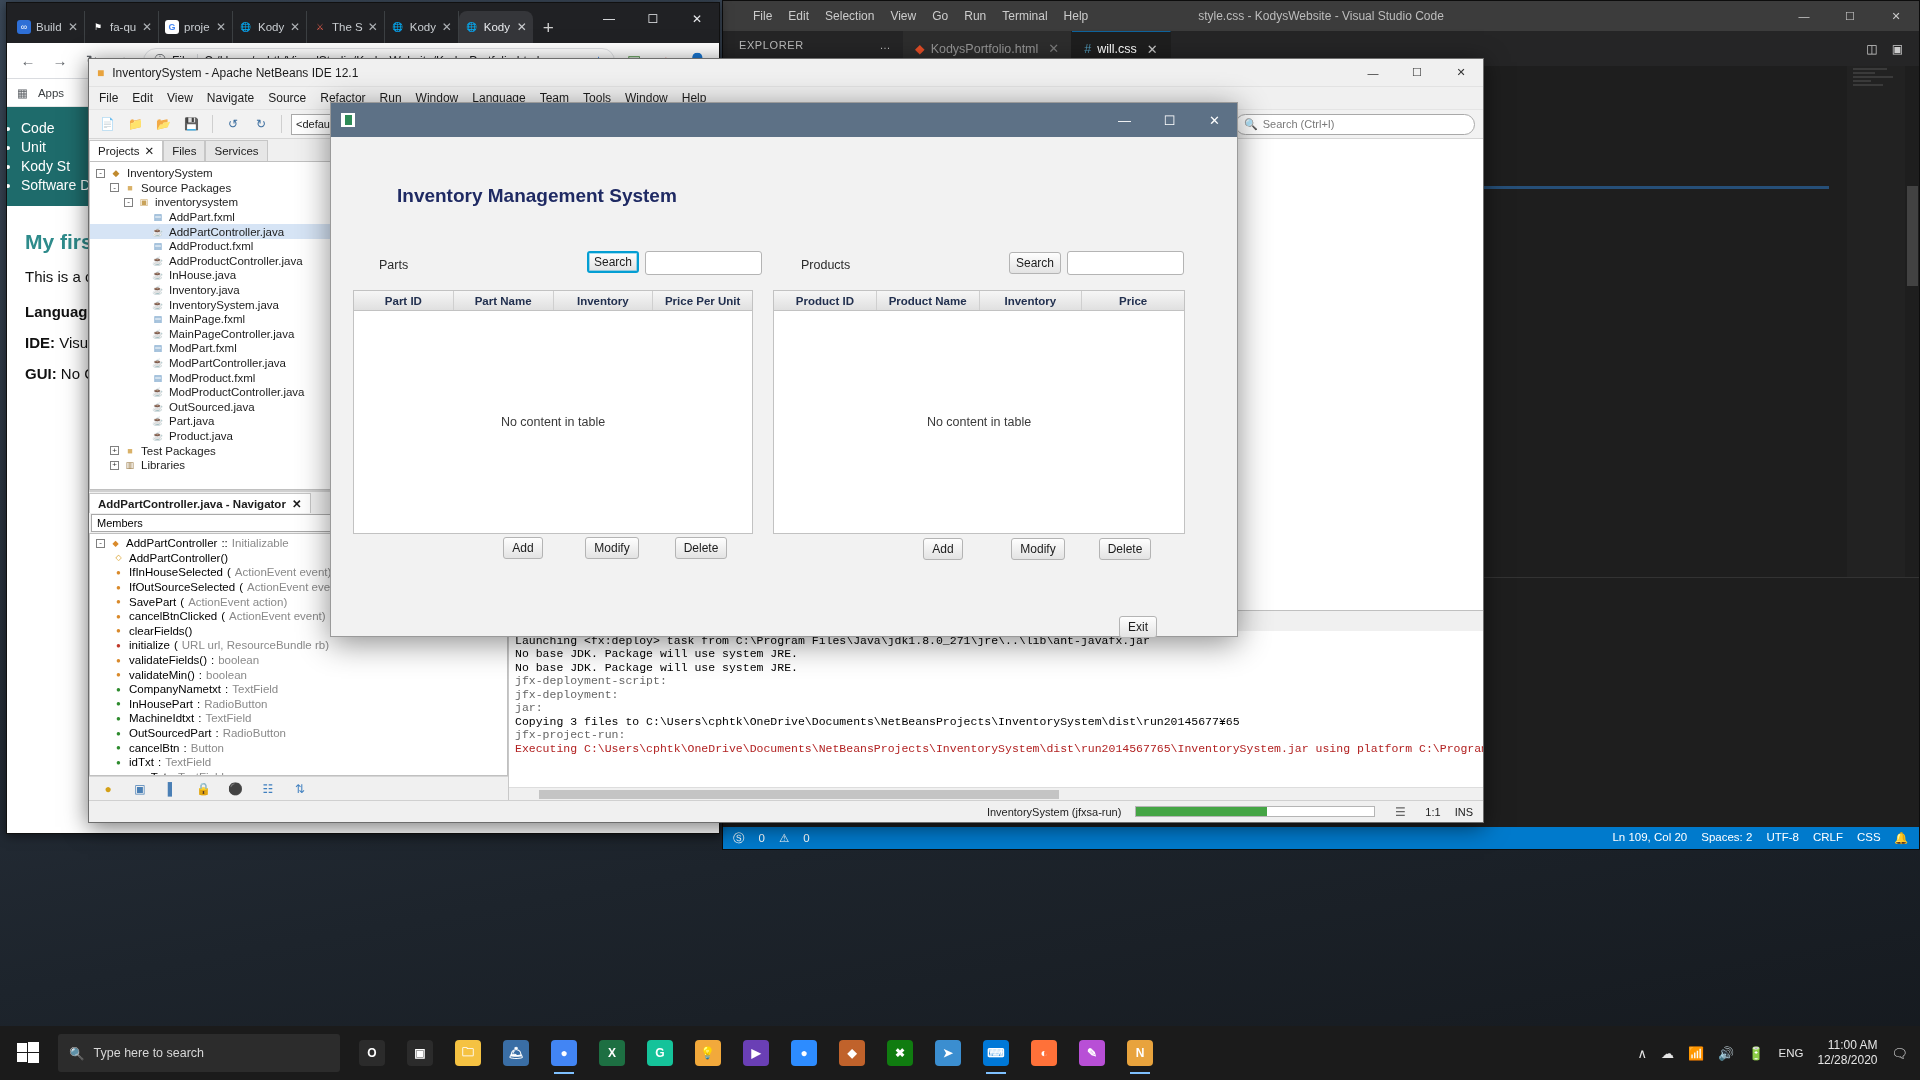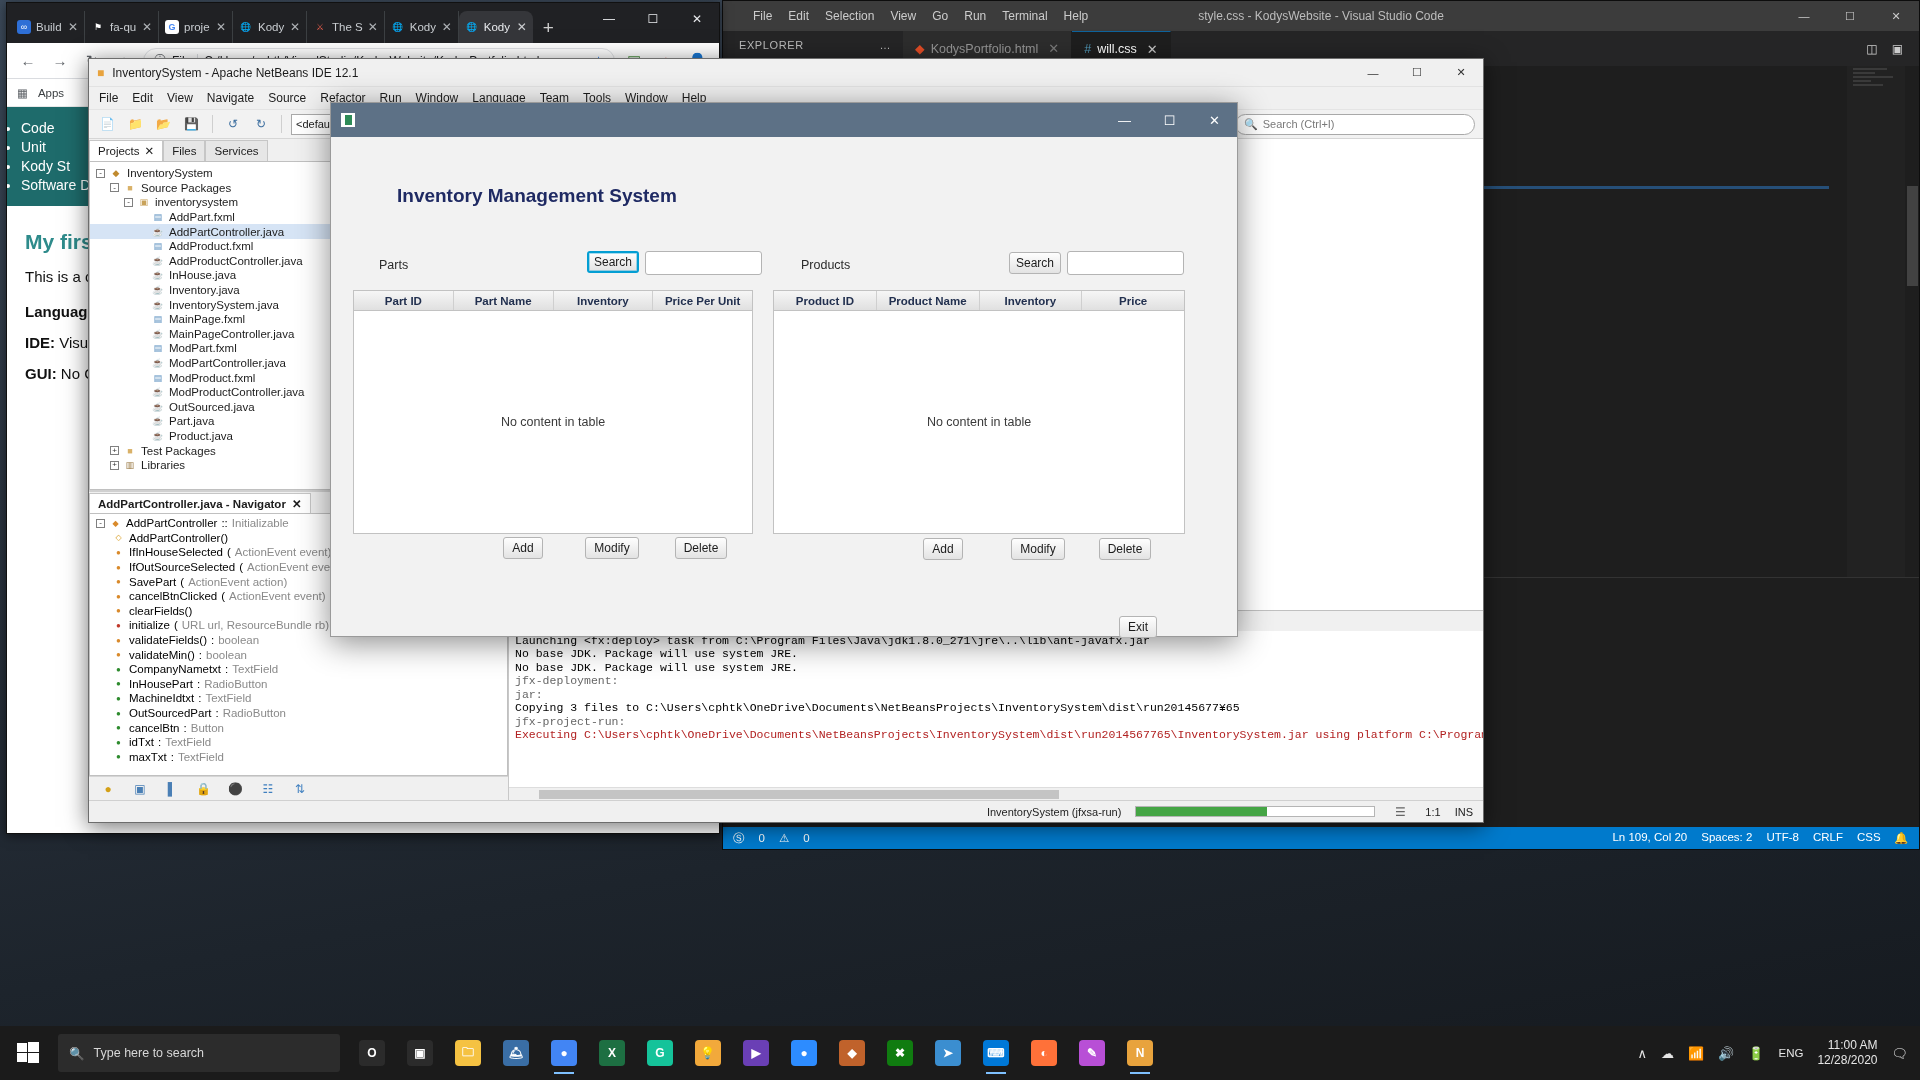--- a/index.html
+++ b/index.html
@@ -627,20 +627,29 @@
               <span>Libraries</span>
             </div>
           </div>
         <div class="nb-navpane">
           <div class="nb-navhead">
             <div class="nb-navtab">
               <span>AddPartController.java - Navigator</span>
               <span>✕</span>
             </div>
           </div>
+          <div class="nb-memberbar">
+            <div class="nb-combo2">
+              <span>Members</span>
+              <span>∨</span>
+            </div>
+            <div class="nb-combo2 gray" style="max-width:70px;">
+              <span>&lt;empty</span>
+            </div>
+          </div>
           <div class="nb-members" id="nb-members">
               <div class="mrow" style="padding-left: 6px;">
                 <span class="tw">-</span>
                 <span class="mico" style="color: rgb(217, 138, 43);">◆</span>
                 <span>AddPartController</span>
                 <span> :: </span>
                 <span class="gray">Initializable</span>
               </div>
               <div class="mrow" style="padding-left: 22px;">
                 <span class="mico" style="color: rgb(217, 160, 43);">◇</span>
@@ -750,20 +759,21 @@
         <div class="nb-editor-area"></div>
         <div class="nb-output">
           <div class="nb-out-tabs">
             <span class="tb-ico" style="color:#2e8b2e;">▶</span>
             <span class="tb-ico" style="color:#b03030;">■</span>
           </div>
           <div class="nb-out-body" id="nb-output">
               <div class="oline">Launching &lt;fx:deploy&gt; task from C:\Program Files\Java\jdk1.8.0_271\jre\..\lib\ant-javafx.jar</div>
               <div class="oline">No base JDK. Package will use system JRE.</div>
               <div class="oline">No base JDK. Package will use system JRE.</div>
+              <div class="oline ogray">jfx-deployment-script:</div>
               <div class="oline ogray">jfx-deployment:</div>
               <div class="oline ogray">jar:</div>
               <div class="oline">Copying 3 files to C:\Users\cphtk\OneDrive\Documents\NetBeansProjects\InventorySystem\dist\run20145677¥65</div>
               <div class="oline ogray">jfx-project-run:</div>
               <div class="oline ored">Executing C:\Users\cphtk\OneDrive\Documents\NetBeansProjects\InventorySystem\dist\run2014567765\InventorySystem.jar using platform C:\Program Files\Java\jdk1.8.0</div>
             </div>
           <div class="nb-out-scroll">
             <div class="nb-out-thumb"></div>
           </div>
         </div>

